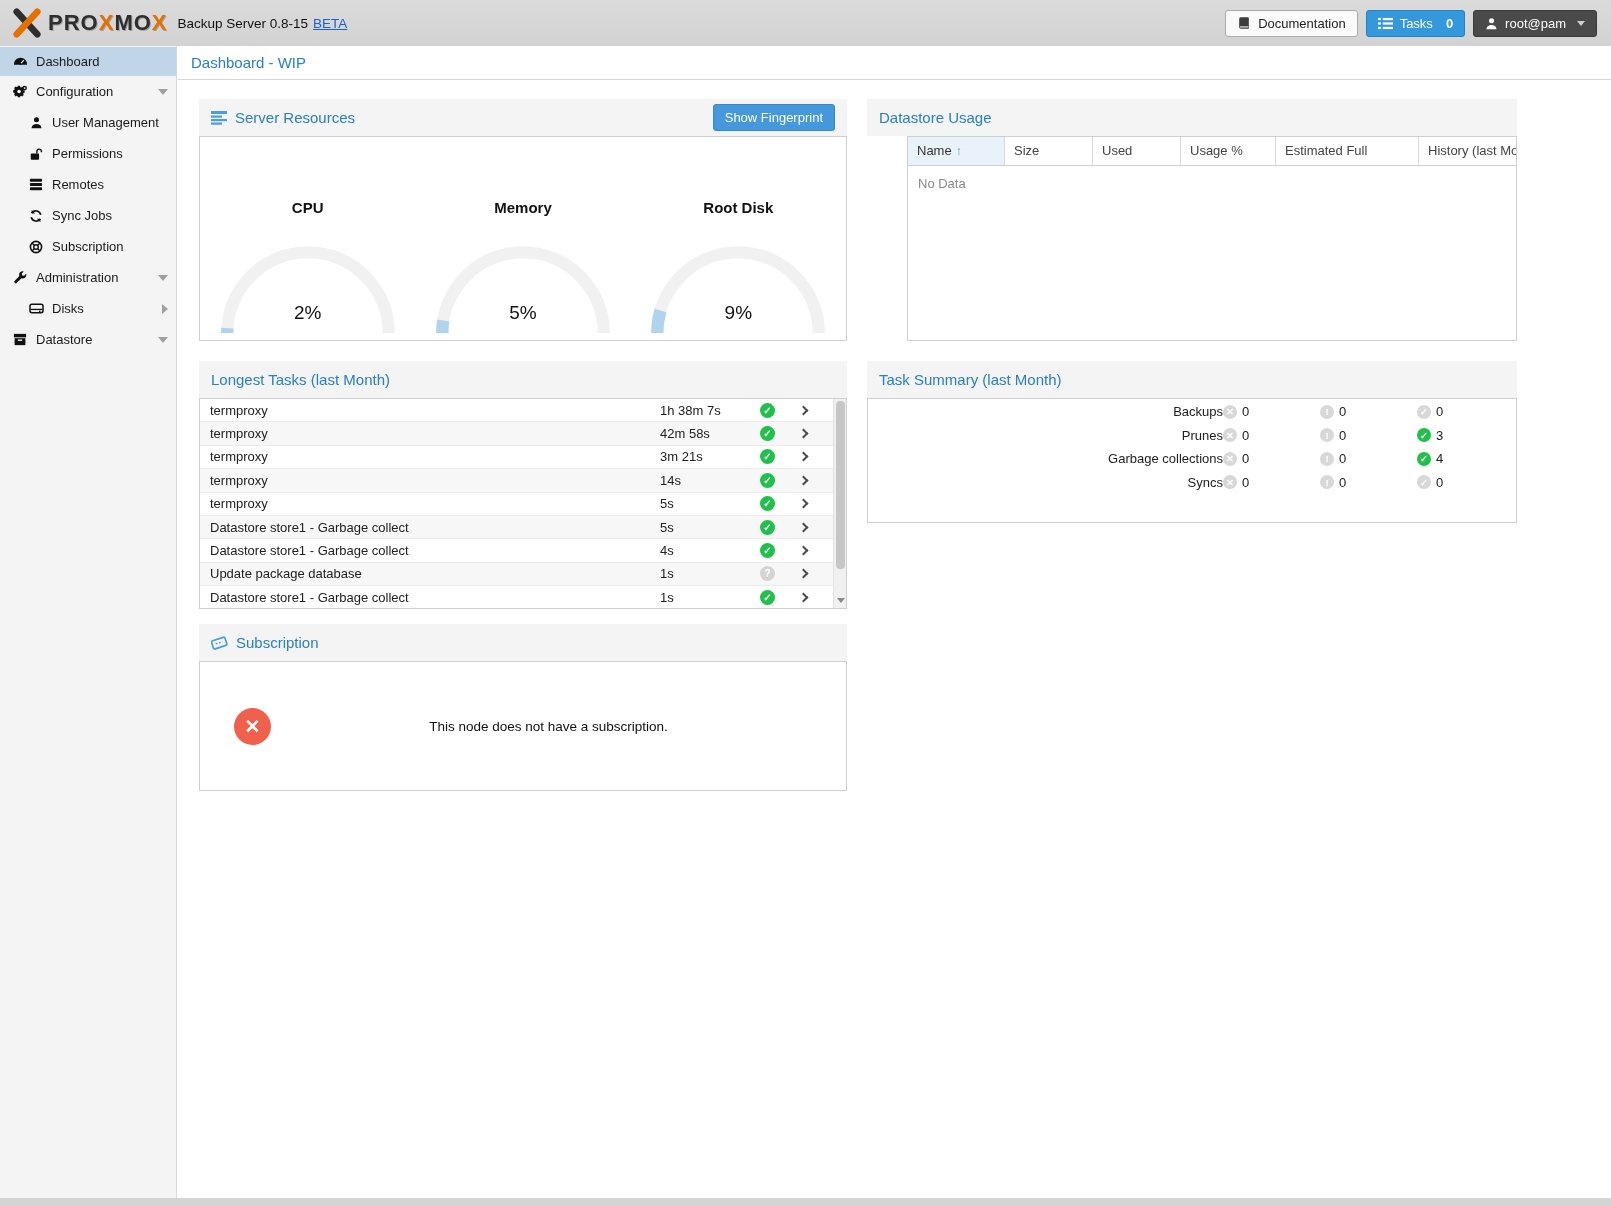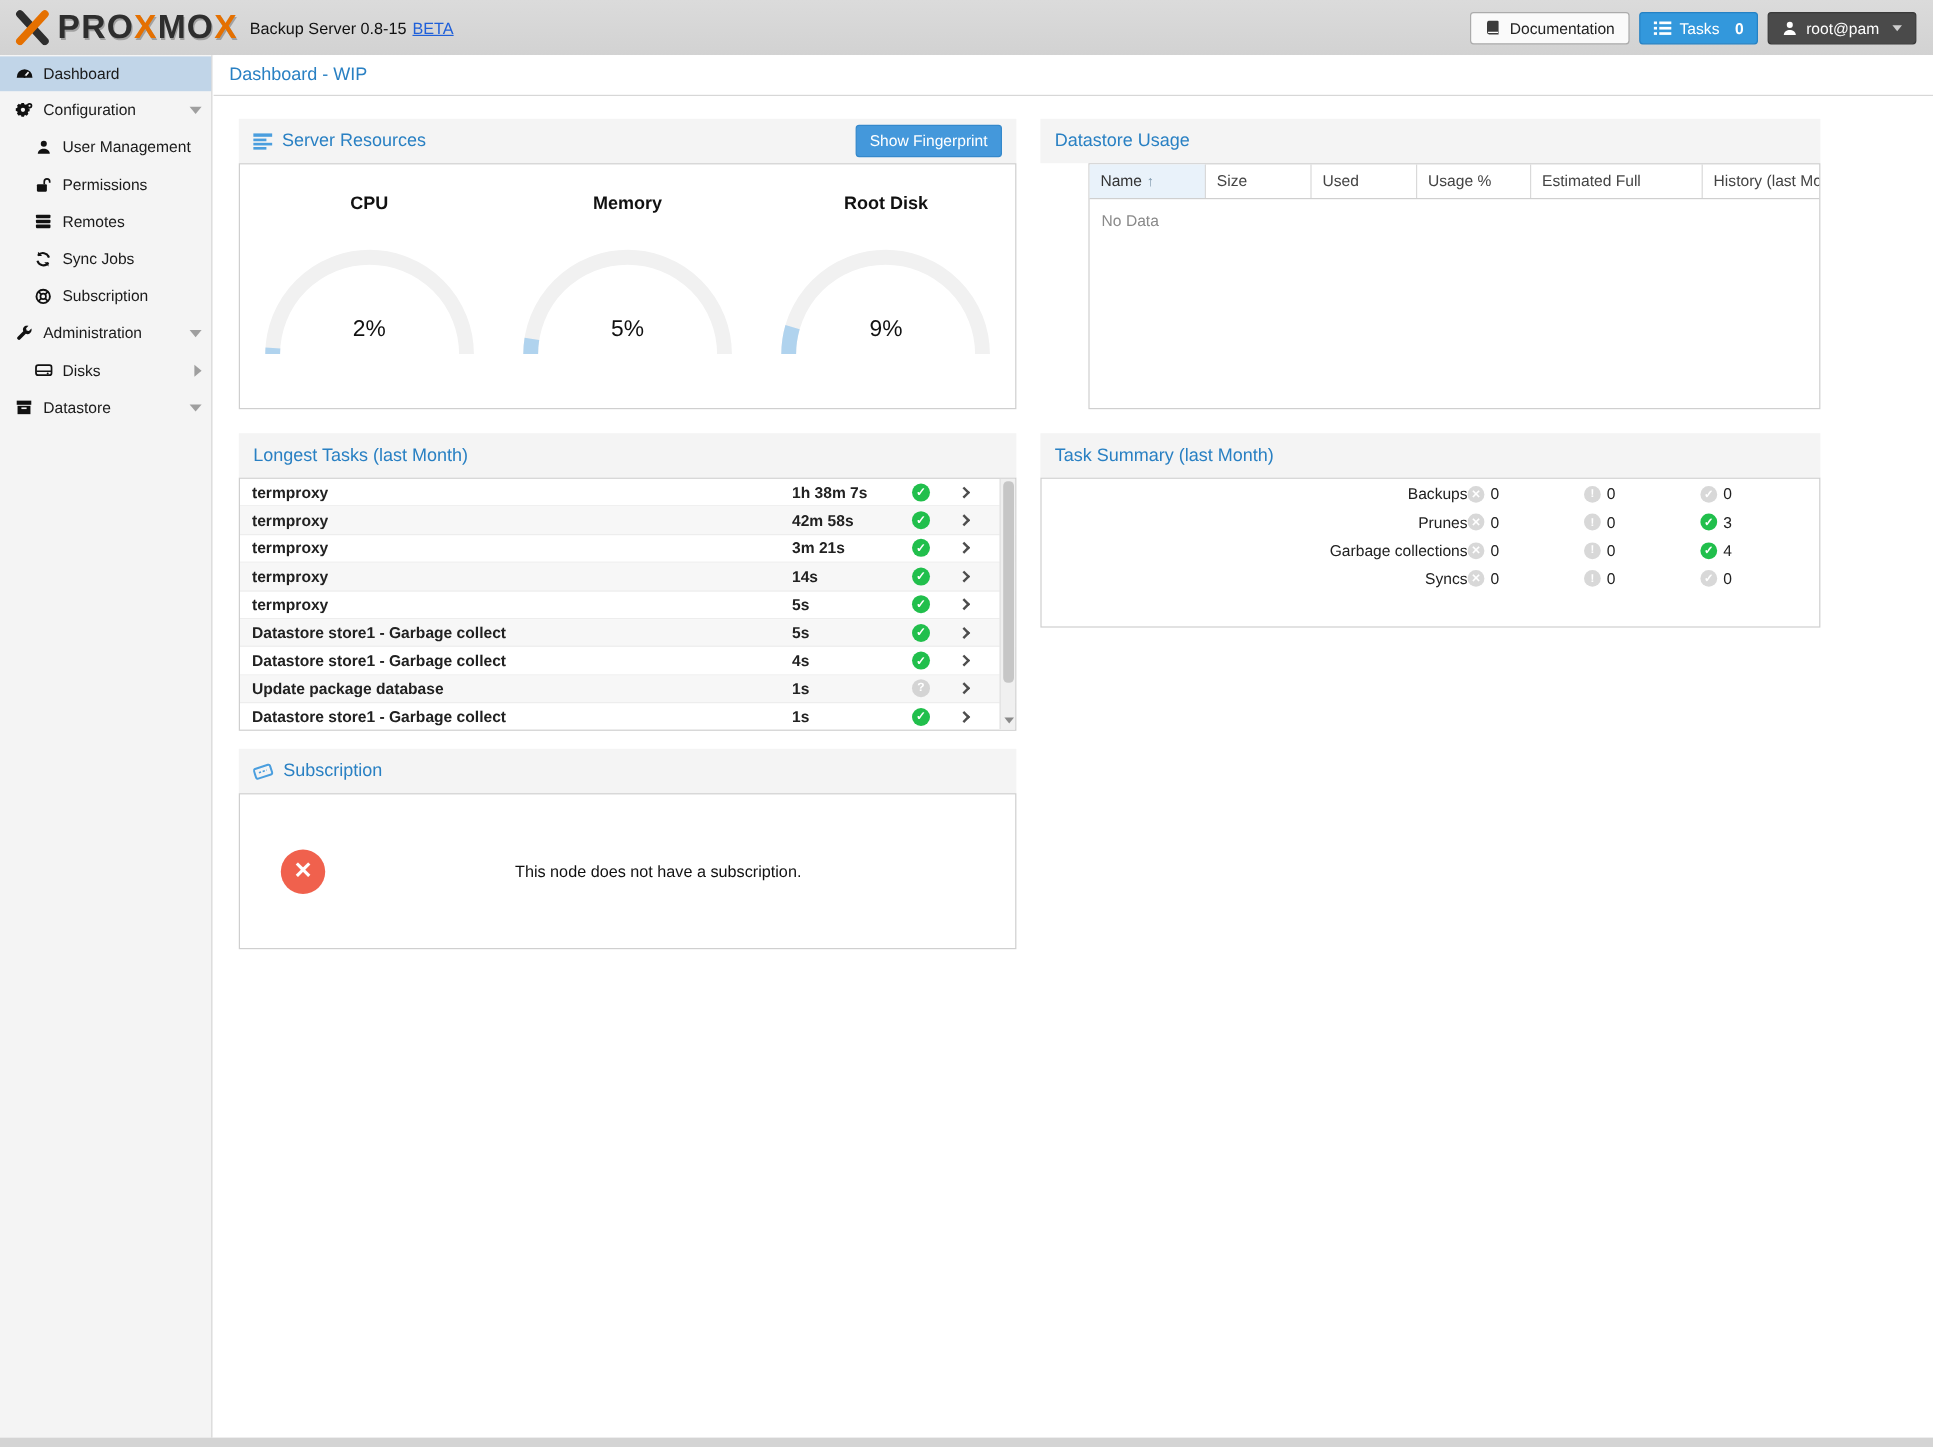--- a/index.html
+++ b/index.html
@@ -8,21 +8,21 @@
     width:1611px; height:1206px; position:relative; overflow:hidden;
     font-family:"Liberation Sans", sans-serif; background:#fff; font-size:13px; color:#212121;
   }
   
   .app-header {
     position:absolute; top:0; left:0; width:1611px; height:46px;
     background:linear-gradient(#dbdbdb,#d2d2d2); display:flex; align-items:center; padding:0 8px;
   }
   .logo-wrap { display:flex; align-items:center; gap:6px; margin-left:4px; }
   .logo-mark { width:30px; height:30px; }
-  .brand { font-size:28px; font-weight:bold; letter-spacing:1px; color:#2e2e2e;
+  .brand { font-size:22px; font-weight:bold; letter-spacing:1px; color:#2e2e2e;
            text-shadow:1px 1px 0 rgba(0,0,0,.25); }
   .brand .bx { color:#e57000; }
   .product-name { margin-left:10px; font-size:13.5px; color:#111; }
   .beta-link { color:#1e5fd9; text-decoration:underline; margin-left:5px; font-size:13.5px; cursor:pointer; }
   .header-right { margin-left:auto; display:flex; align-items:center; gap:8px; padding-right:6px; }
   .hbtn { height:27px; display:flex; align-items:center; gap:7px; padding:0 11px;
           border-radius:3px; font-size:13px; cursor:pointer; }
   .hbtn-light { background:#fafafa; border:1px solid #ababab; color:#222; }
   .hbtn-blue  { background:#3398dc; border:1px solid #2481c4; color:#fff; }
   .hbtn-dark  { background:#4a4a4a; border:1px solid #3a3a3a; color:#fff; }
@@ -48,40 +48,40 @@
   .main-title { color:#2980c3; font-size:15px; }
   .content { padding:19px 21px; }
   .grid { display:grid; grid-template-columns:648px 650px; column-gap:20px; align-items:start; }
   .panel { background:#fff; }
   .panel-header { background:#f4f4f4; height:37px; display:flex; align-items:center; padding:0 12px; gap:8px; }
   .panel-title { color:#2980c3; font-size:15px; }
   .panel-body { border:1px solid #cfcfcf; background:#fff; position:relative; }
   .mb20 { margin-bottom:20px; }
   .mb16 { margin-bottom:15px; }
   
-  .sr-body { height:205px; display:flex; justify-content:space-around; align-items:flex-start; padding-top:24px; }
+  .sr-body { height:205px; display:flex; justify-content:space-around; align-items:flex-end; padding-top:36px; }
   .gauge { width:190px; text-align:center; position:relative; }
   .gauge-label { font-weight:bold; font-size:15px; color:#111; margin-bottom:22px; }
   .gauge-track { fill:none; stroke:#f1f1f1; stroke-width:13; }
   .gauge-fill  { fill:none; stroke:#b0d3ee; stroke-width:13; }
   .gauge-value { position:absolute; left:0; right:0; top:103px; font-size:19px; color:#111; }
   .btn-fingerprint { margin-left:auto; background:#4498db; border:1px solid #3488cb; color:#fff;
                      font-size:13px; padding:5px 11px; border-radius:3px; cursor:pointer; }
   
   .du-body { height:205px;margin-left:40px; }
   .du-table { display:flex; height:29px; border-bottom:1px solid #cfcfcf; }
   .du-th { font-size:13px; color:#444; padding:6px 9px; border-right:1px solid #d9d9d9;
            white-space:nowrap; overflow:hidden; cursor:pointer; }
   .du-th.sorted { background:#e9f2fa; color:#333; }
   .sort-arrow { color:#7d96ab; font-size:12px; margin-left:4px; }
   .du-empty { color:#8a8a8a; padding:10px 10px; }
   
   .lt-body { height:211px; overflow:hidden; }
   .task-row { height:23.4px; display:flex; align-items:center; padding:0 26px 0 10px;
-              border-bottom:1px solid #ededed; position:relative; cursor:pointer;font-weight:bold; }
+              border-bottom:1px solid #ededed; position:relative; cursor:pointer; }
   .task-row:nth-child(even) { background:#f7f7f7; }
   .task-name { width:450px; white-space:nowrap; overflow:hidden; }
   .task-duration { width:100px; }
   .task-status { width:40px; display:flex; }
   .st { width:15px; height:15px; border-radius:50%; color:#fff; font-size:10px; font-weight:bold;
         display:flex; align-items:center; justify-content:center; }
   .st-ok { background:#21bf4c; }
   .st-ok::before { content:"\2713"; }
   .st-unknown { background:#d4d4d4; }
   .st-unknown::before { content:"?"; }

